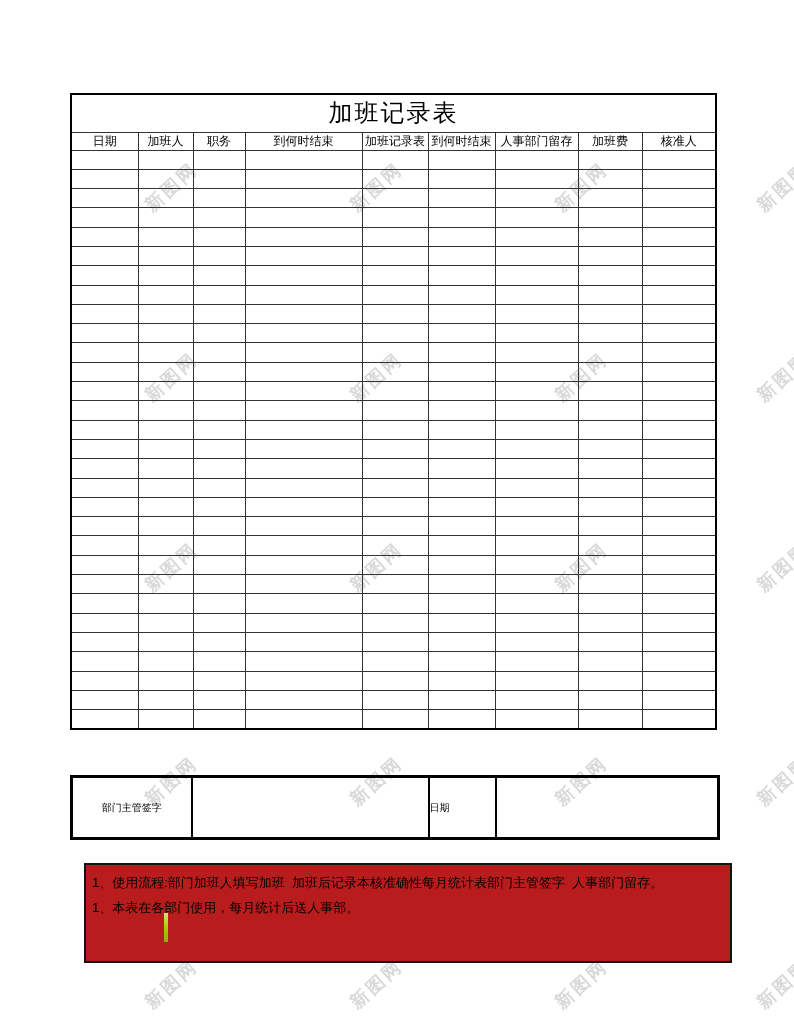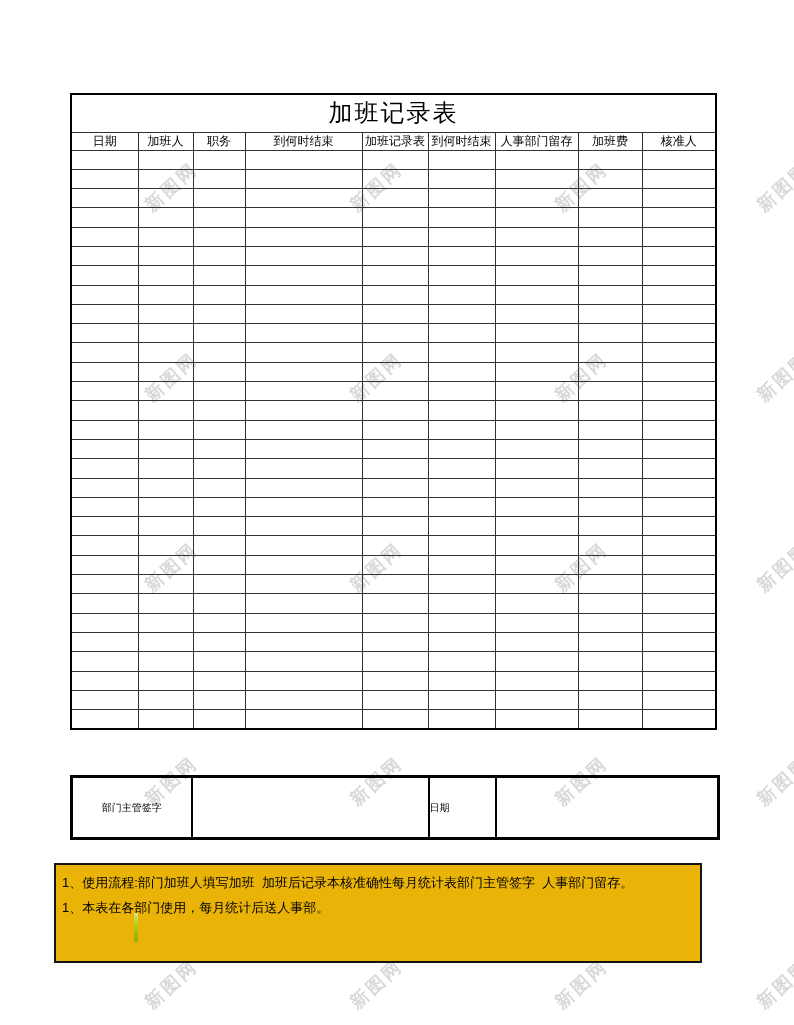--- a/index.html
+++ b/index.html
@@ -69,23 +69,23 @@
     font-size: 10px;
     background: transparent;
     padding: 0;
   }
   .sig-label { text-align: center; }
   .sig-date-label { text-align: left; padding-left: 2px; }
 
   
   .notes {
     position: absolute;
-    left: 54px; top: 863px;
+    left: 84px; top: 863px;
     width: 648px; height: 100px;
-    background: #eab308;
+    background: #b91c1c;
     border: 2px solid #141414;
     z-index: 2;
     padding: 5px 6px 0 6px;
   }
   .note-line {
     font-size: 13px;
     line-height: 25px;
     white-space: pre;
     color: #000;
   }

